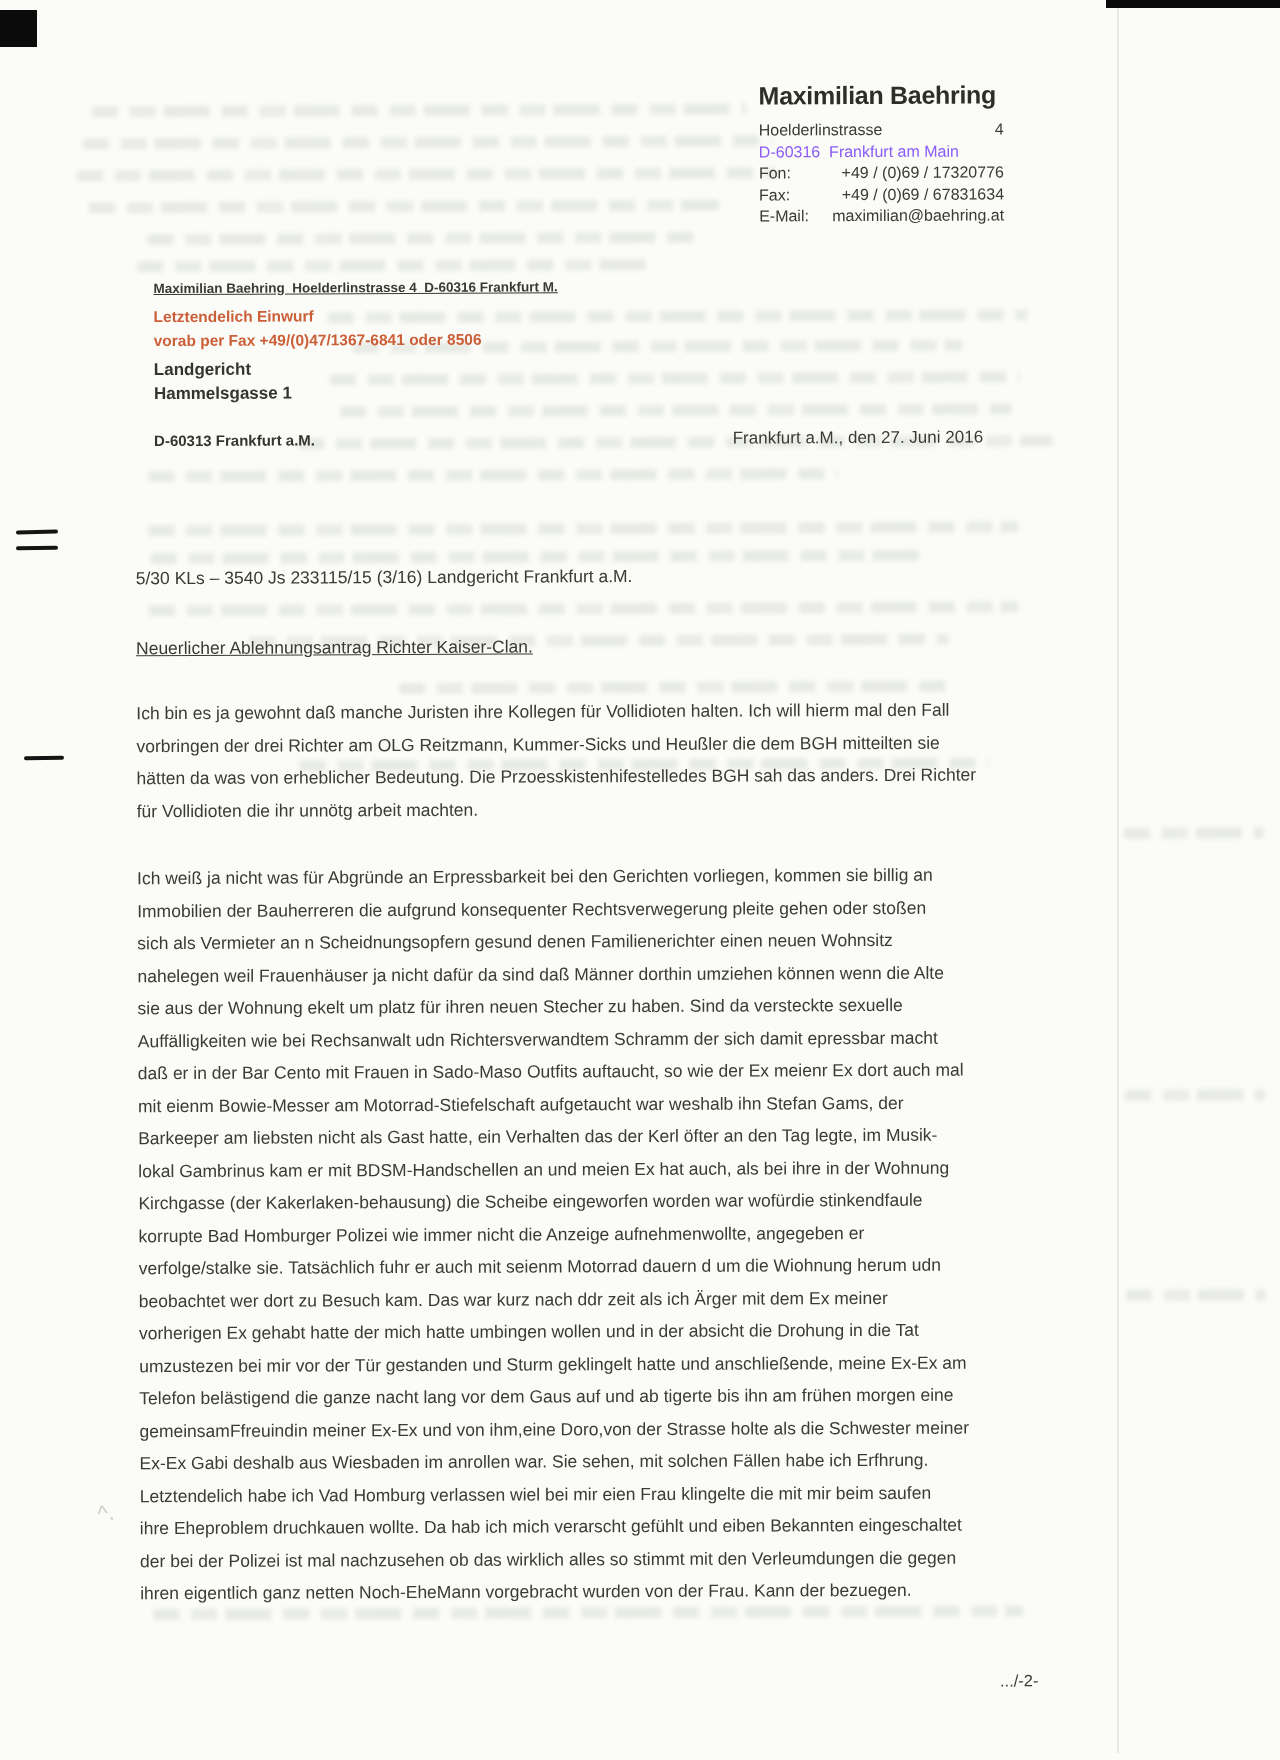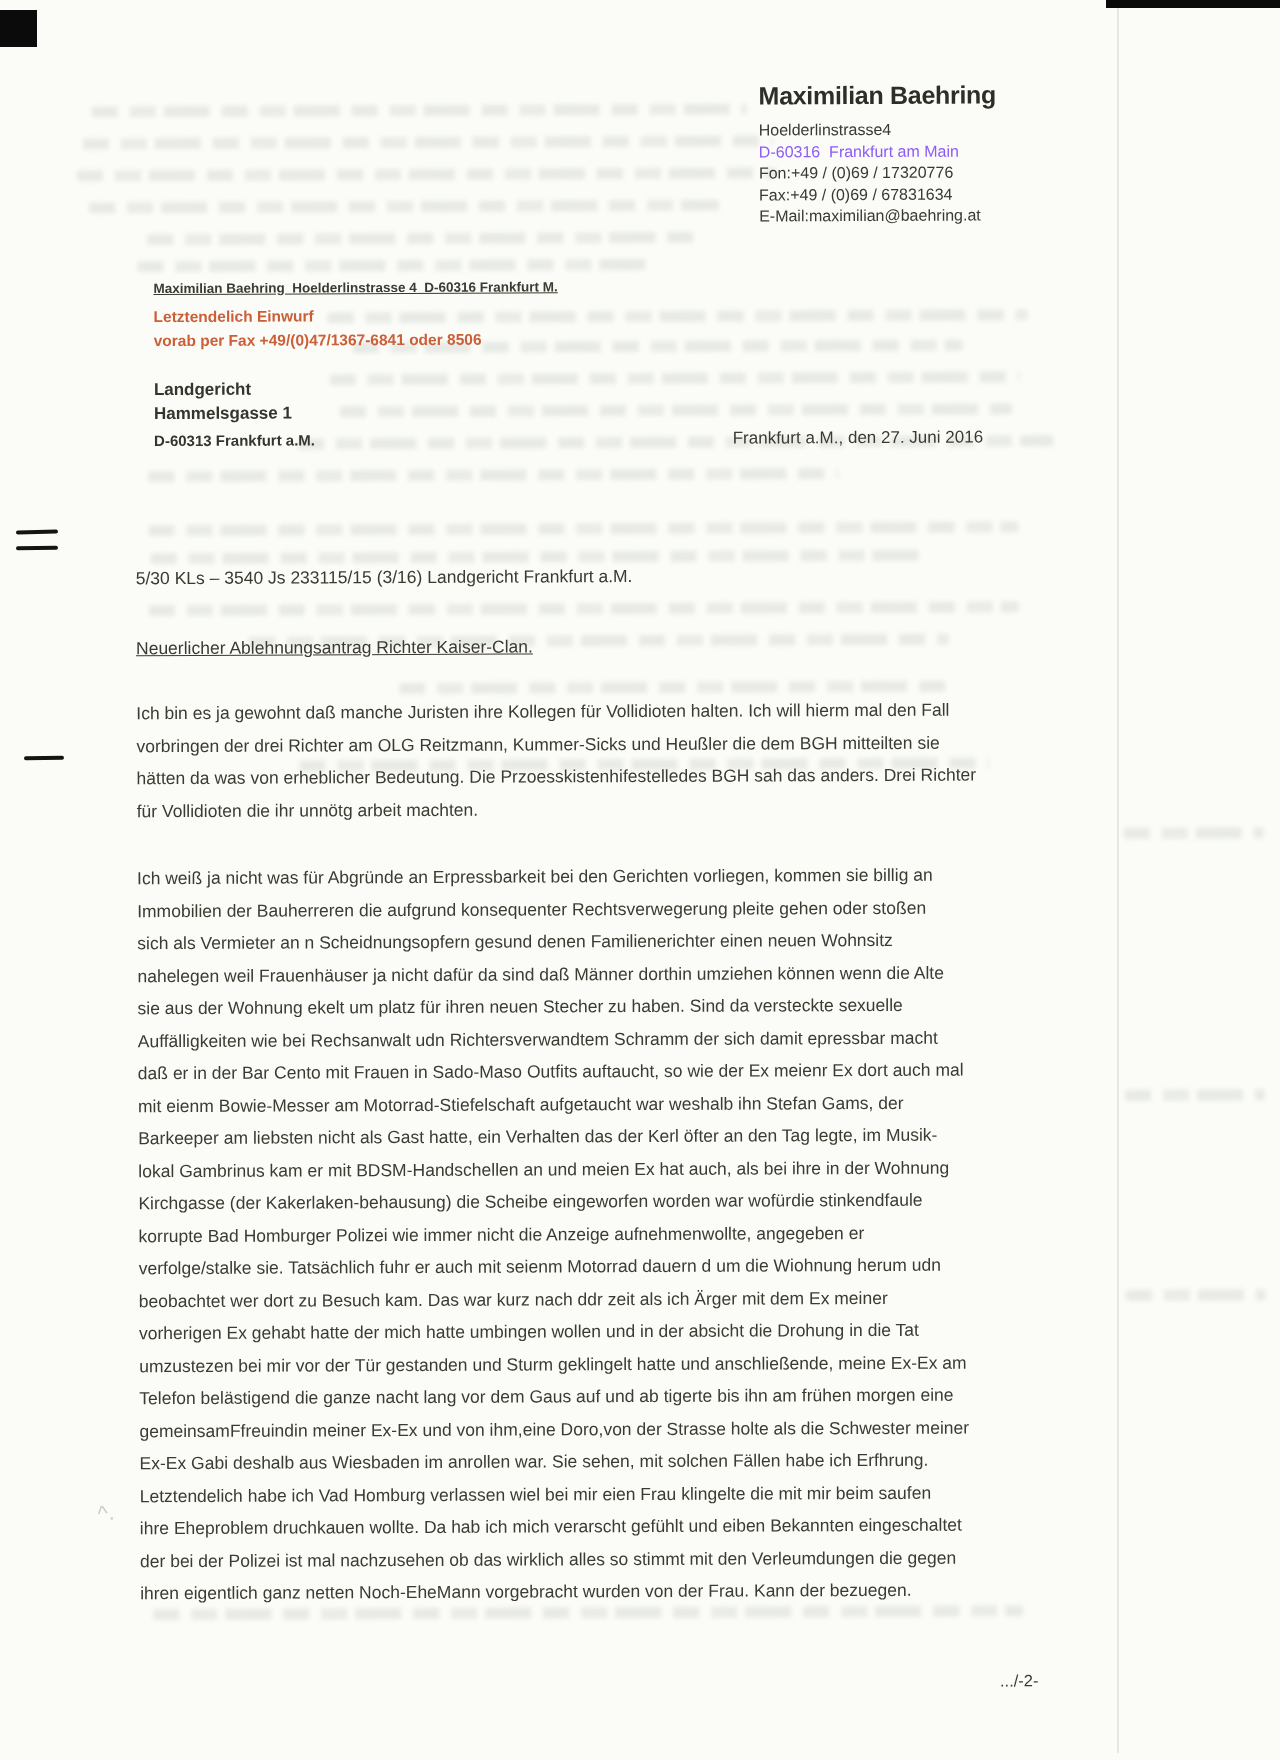--- a/index.html
+++ b/index.html
@@ -10,27 +10,27 @@
     font-family:"Liberation Sans", sans-serif;
     color:#3b3b32;
     overflow:hidden;
   }
   #sheet { position:absolute; inset:0; transform:rotate(-0.25deg); transform-origin:640px 880px; }
   .abs { position:absolute; }
 
   
   #letterhead { left:762px; top:82px; width:245px; }
   .h-name { font-size:25px; font-weight:600; color:#2e2e27; letter-spacing:-0.3px; margin-bottom:9px; white-space:nowrap; }
-  .h-row  { display:flex; font-size:16px; line-height:21.5px; color:#3a3a32; }
+  .h-row  { display:flex; justify-content:space-between; font-size:16px; line-height:21.5px; color:#3a3a32; }
   .h-line { font-size:16px; line-height:21.5px; color:#8b5cf6; white-space:pre; }
 
   
   #sender-line { left:156px; top:279px; font-size:13.5px; font-weight:700; text-decoration:underline; color:#3a3a31; white-space:pre; }
   #delivery { left:156px; top:303px; font-size:15.5px; font-weight:700; line-height:23.5px; color:#cb5f38; }
-  #recipient { left:156px; top:376px; font-size:17px; font-weight:700; line-height:23.5px; color:#35352d; }
+  #recipient { left:156px; top:356px; font-size:17px; font-weight:700; line-height:23.5px; color:#35352d; }
   #city-date-row { left:156px; top:429px; width:829px; display:flex; justify-content:space-between; align-items:baseline; }
   #city-date-row .city { font-size:15px; font-weight:700; color:#35352d; }
   #city-date-row .date { font-size:17px; font-weight:400; color:#3a3a31; }
 
   #reference { left:137px; top:566px; font-size:17.5px; color:#3a3a31; white-space:nowrap; }
   #subject   { left:137px; top:636px; font-size:17.5px; color:#3a3a31; text-decoration:underline; white-space:nowrap; }
 
   .para { left:137px; width:900px; font-size:17.5px; line-height:32.5px; color:#3b3b32; }
   #p1 { top:695px; }
   #p2 { top:860px; }

